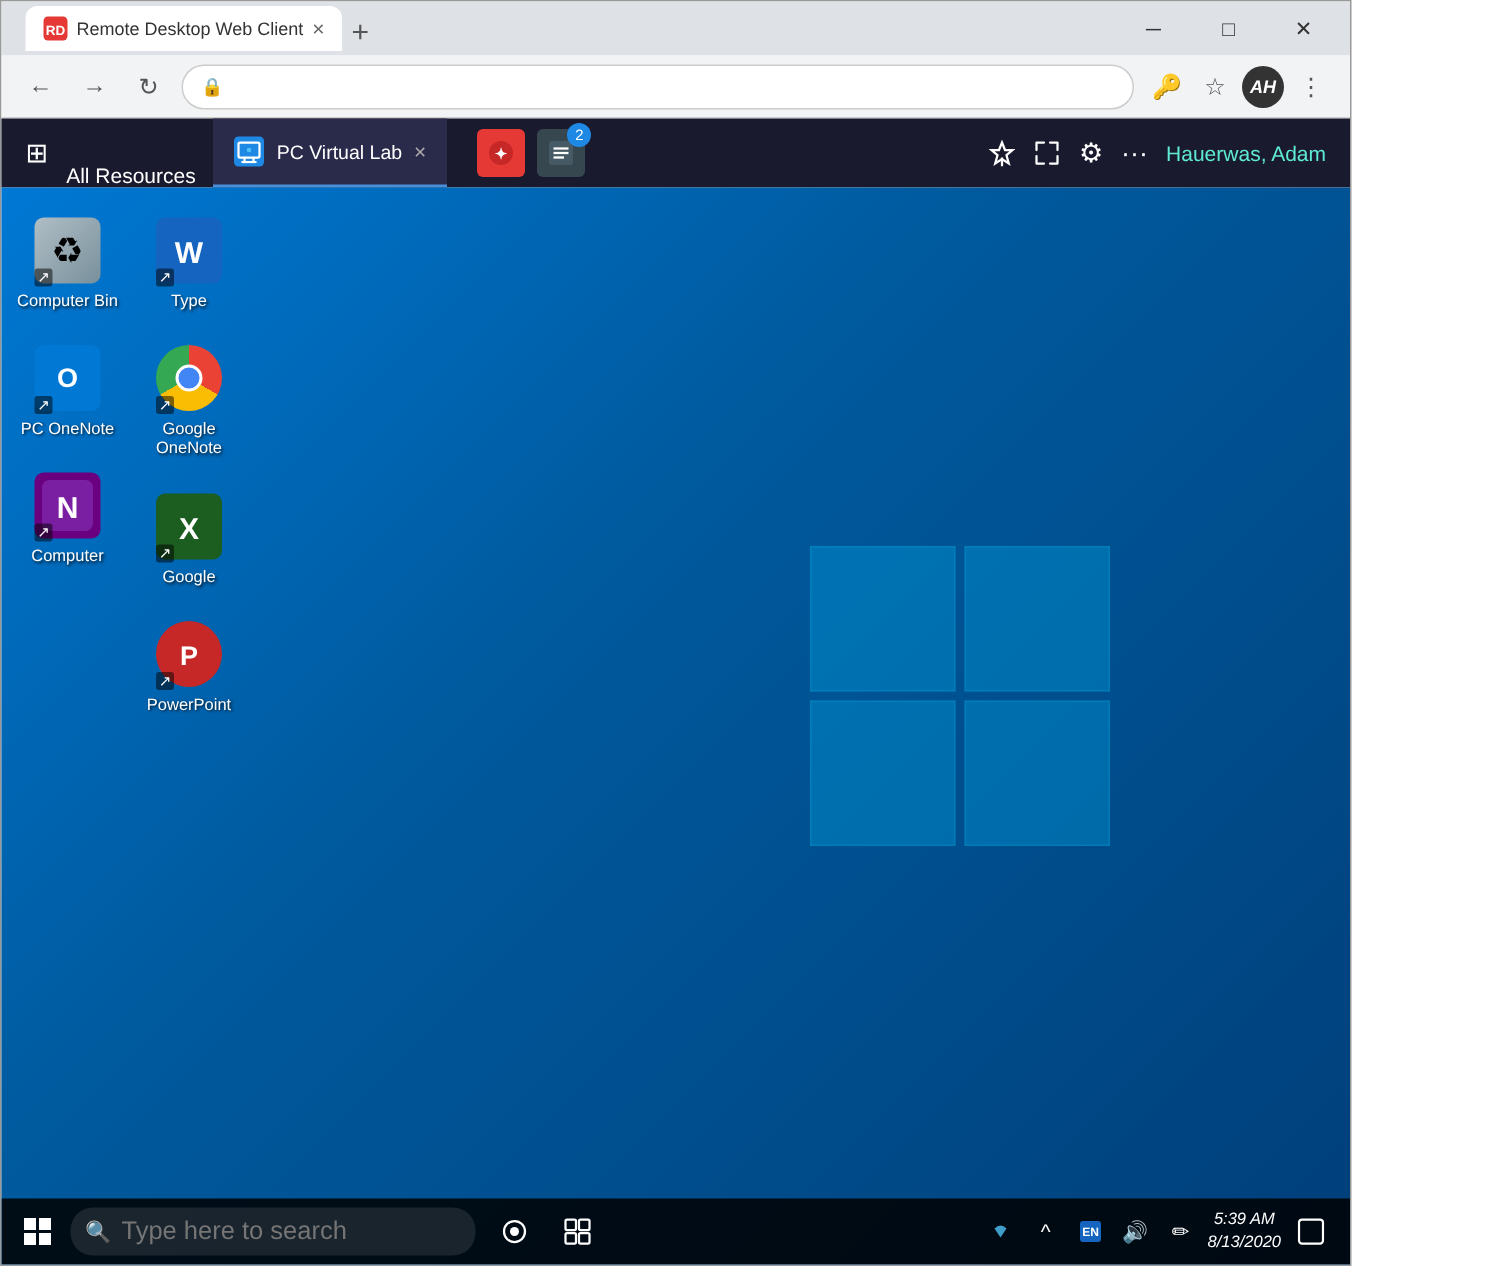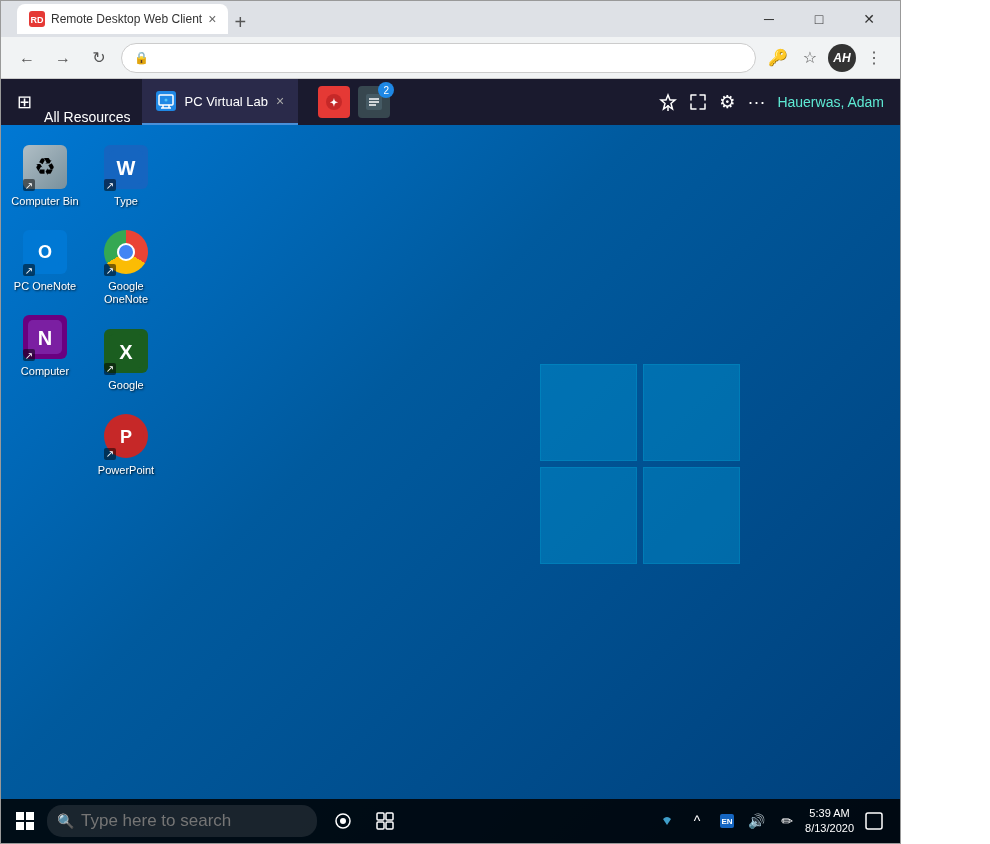--- a/index.html
+++ b/index.html
@@ -344,20 +344,21 @@
       padding-right: 8px;
     }
     .tray-icon {
       color: white; font-size: 14px; cursor: pointer;
       width: 24px; height: 24px;
       display: flex; align-items: center; justify-content: center;
     }
     .tray-clock {
       color: white; font-size: 11px; text-align: center; line-height: 1.4;
       cursor: pointer;
+      font-style: italic;
     }
     .tray-notification {
       width: 28px; height: 28px;
       display: flex; align-items: center; justify-content: center;
       cursor: pointer; color: white; font-size: 16px;
     }
 
     
     .shortcut-arrow {
       position: absolute;

